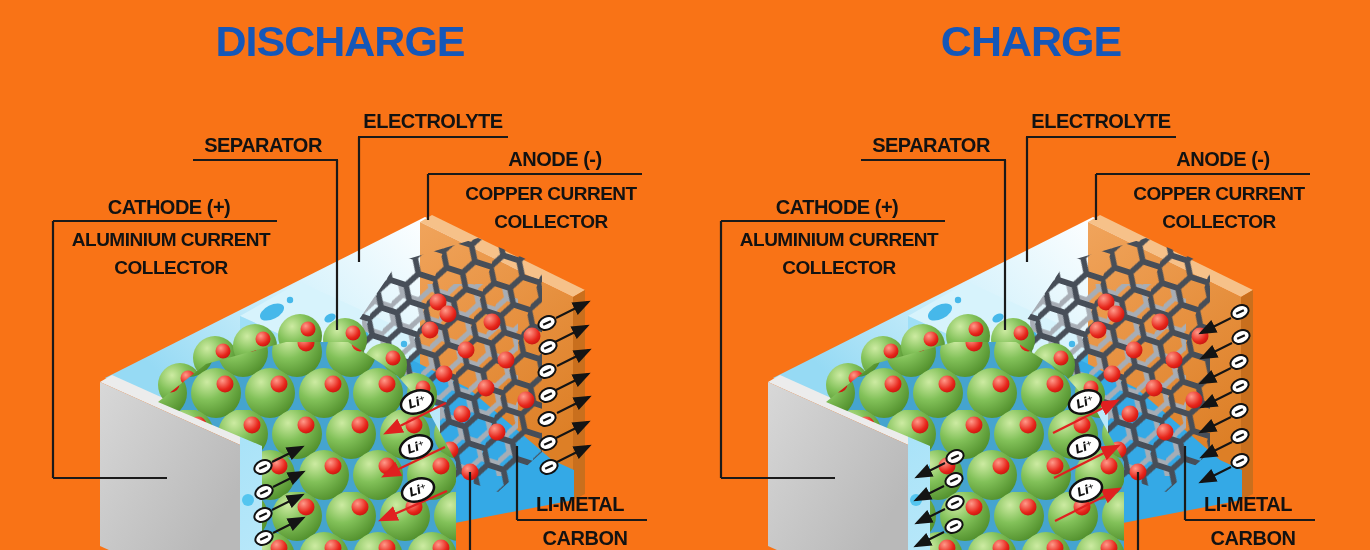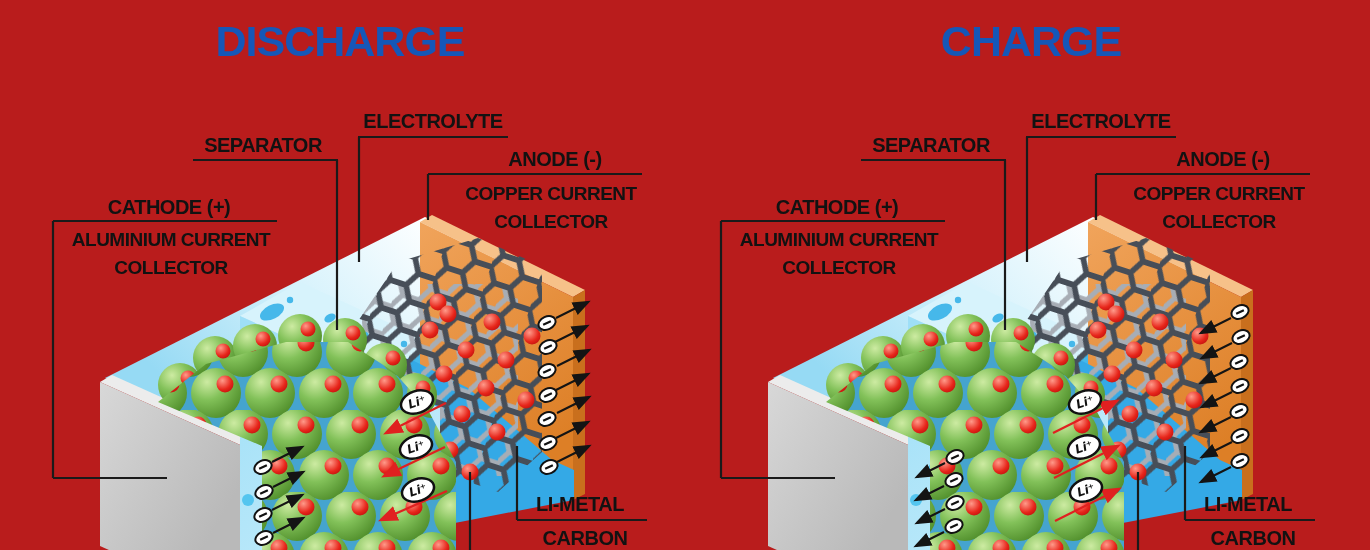--- a/index.html
+++ b/index.html
@@ -1,16 +1,16 @@
 <!DOCTYPE html>
 <html><head>
 <meta charset="utf-8">
 <style>
   html,body{margin:0;padding:0;background:#ffffff;}
-  .stage{width:1370px;height:550px;position:relative;background:#b91c1c;overflow:hidden;}
+  .stage{width:1370px;height:550px;position:relative;background:#f97316;overflow:hidden;}
   svg{display:block;}
   .ttl{font-family:"Liberation Sans",sans-serif;font-weight:bold;font-size:43px;letter-spacing:-1px;}
   .lbl{font-family:"Liberation Sans",sans-serif;font-weight:bold;font-size:20px;fill:#121212;letter-spacing:-0.5px;}
   .lbl2{font-family:"Liberation Sans",sans-serif;font-weight:bold;font-size:19px;fill:#121212;letter-spacing:-0.5px;}
   .liTxt{font-family:"DejaVu Sans","Liberation Sans",sans-serif;font-weight:bold;font-style:italic;font-size:12px;fill:#111;}
 </style>
 </head>
 <body>
 
 <div class="stage">

